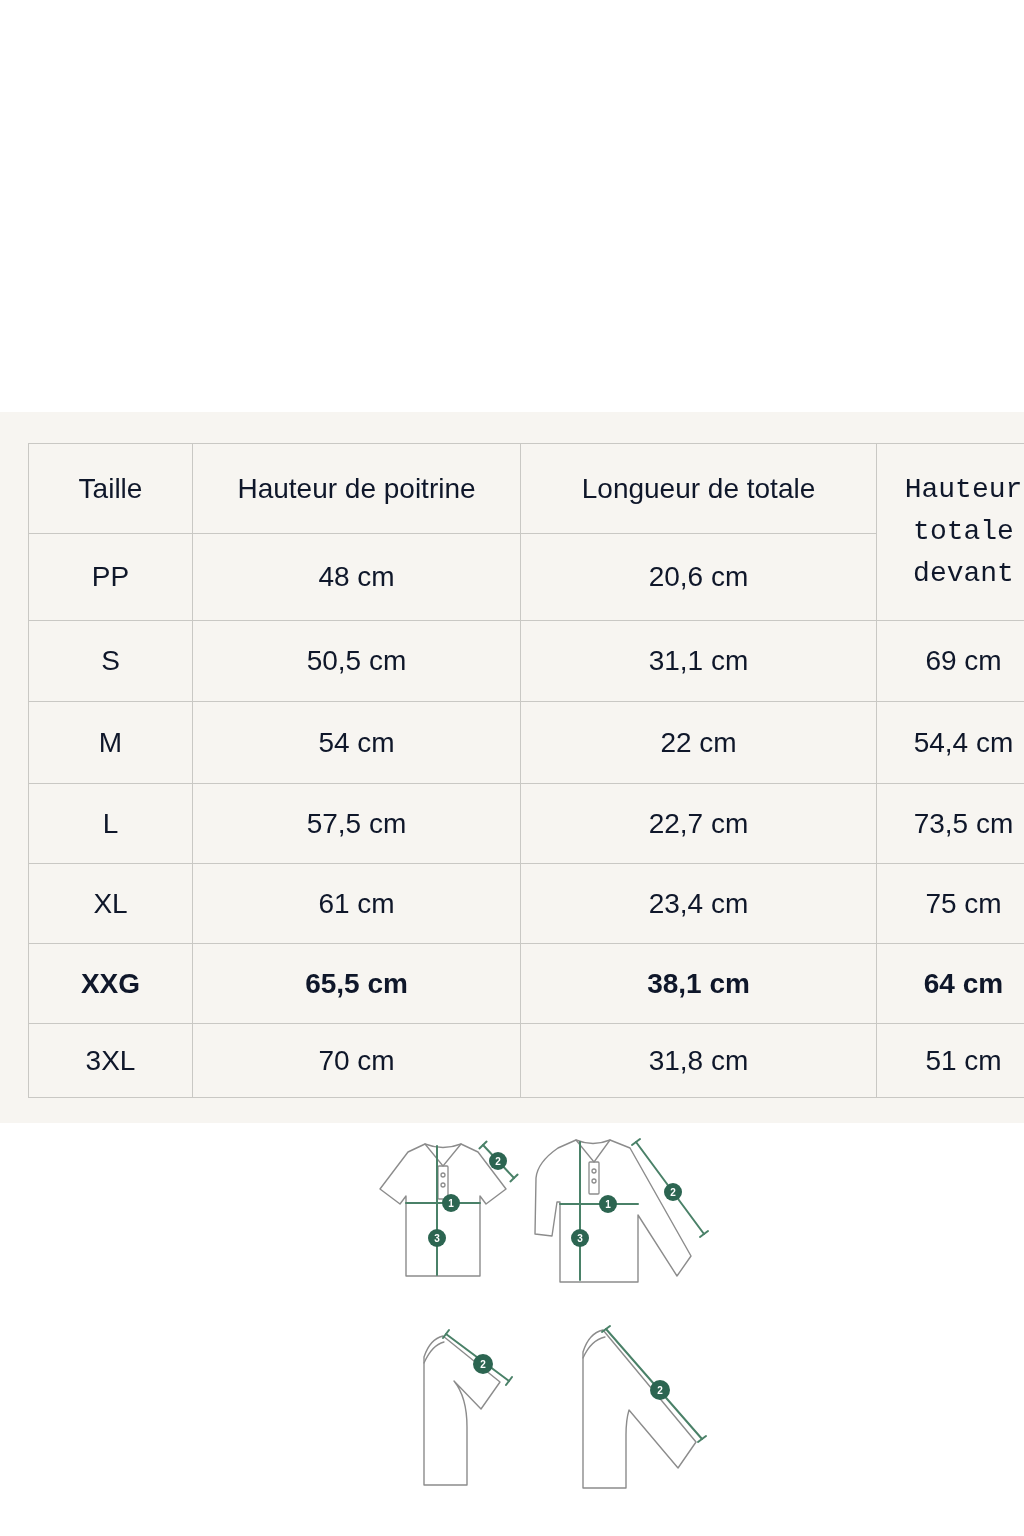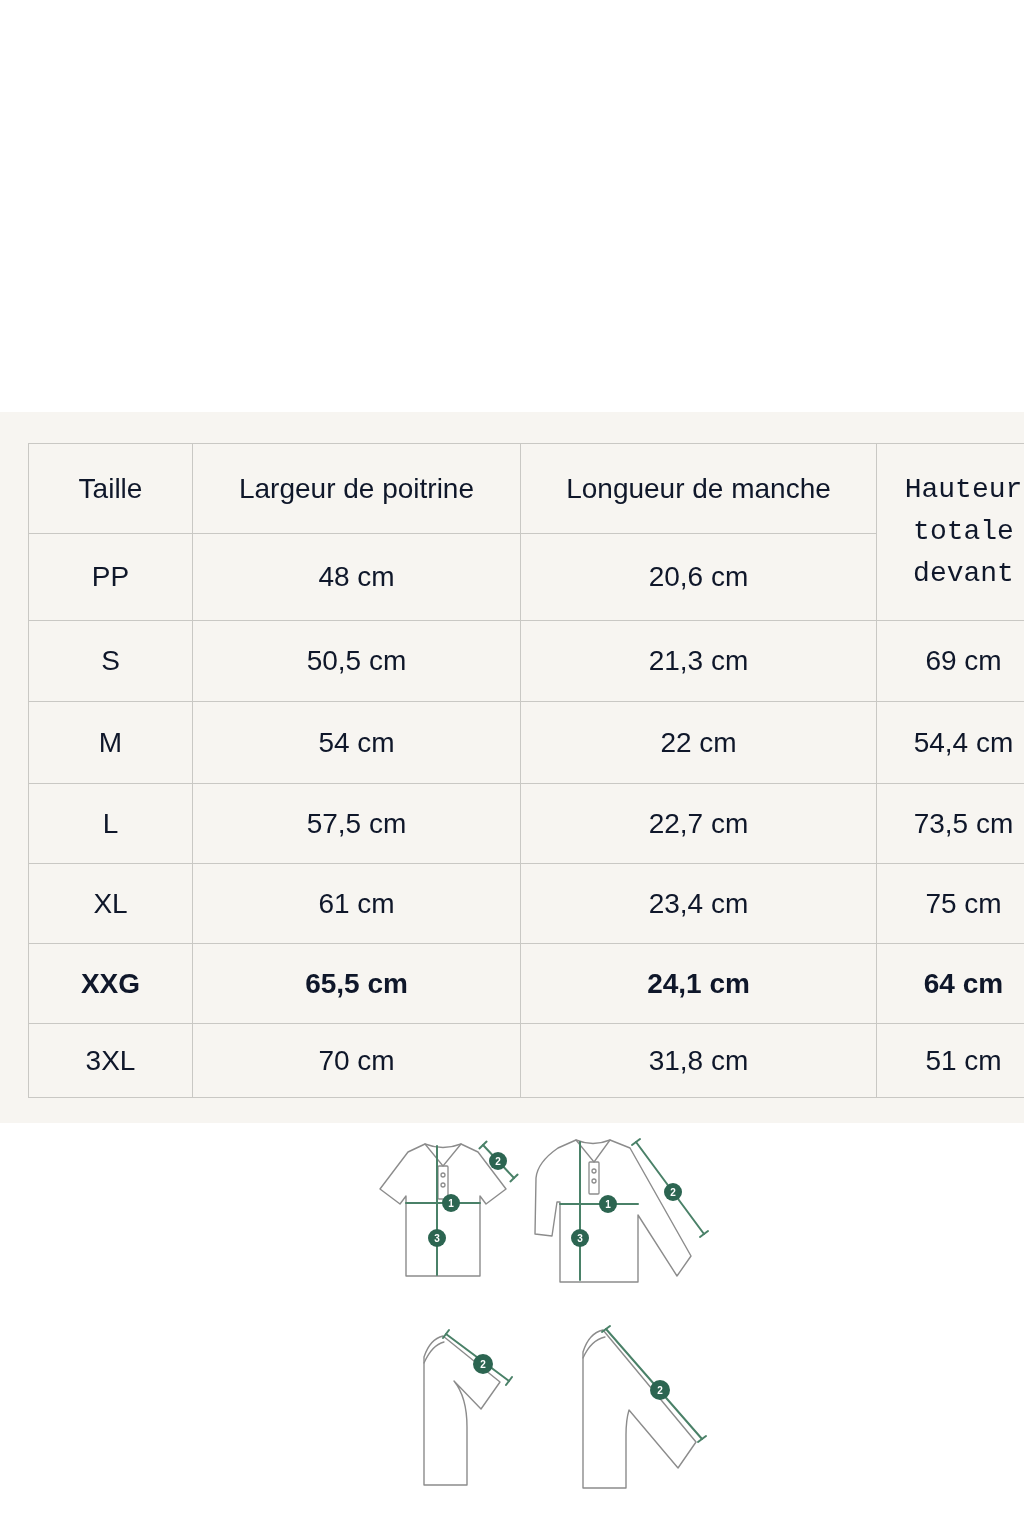--- a/index.html
+++ b/index.html
@@ -45,33 +45,33 @@
     <table class="size-table">
       <colgroup>
         <col style="width:164px">
           <col style="width:328px">
           <col style="width:356px">
           <col style="width:174px">
       </colgroup>
       <tbody>
         <tr class="r-head">
           <td>Taille</td>
-          <td>Largeur de poitrine</td>
-          <td>Longueur de manche</td>
+          <td>Hauteur de poitrine</td>
+          <td>Longueur de totale</td>
           <td rowspan="2" class="hdr-tall">Hauteur totale devant</td>
         </tr>
         <tr class="r-pp">
           <td>PP</td>
           <td>48 cm</td>
           <td>20,6 cm</td>
         </tr>
         <tr class="r-s">
           <td>S</td>
           <td>50,5 cm</td>
-          <td>21,3 cm</td>
+          <td>31,1 cm</td>
           <td>69 cm</td>
         </tr>
         <tr class="r-m">
           <td>M</td>
           <td>54 cm</td>
           <td>22 cm</td>
           <td>54,4 cm</td>
         </tr>
         <tr class="r-l">
           <td>L</td>
@@ -81,21 +81,21 @@
         </tr>
         <tr class="r-xl">
           <td>XL</td>
           <td>61 cm</td>
           <td>23,4 cm</td>
           <td>75 cm</td>
         </tr>
         <tr class="r-xxg">
           <td>XXG</td>
           <td>65,5 cm</td>
-          <td>24,1 cm</td>
+          <td>38,1 cm</td>
           <td>64 cm</td>
         </tr>
         <tr class="r-3xl">
           <td>3XL</td>
           <td>70 cm</td>
           <td>31,8 cm</td>
           <td>51 cm</td>
         </tr>
       </tbody>
     </table>

